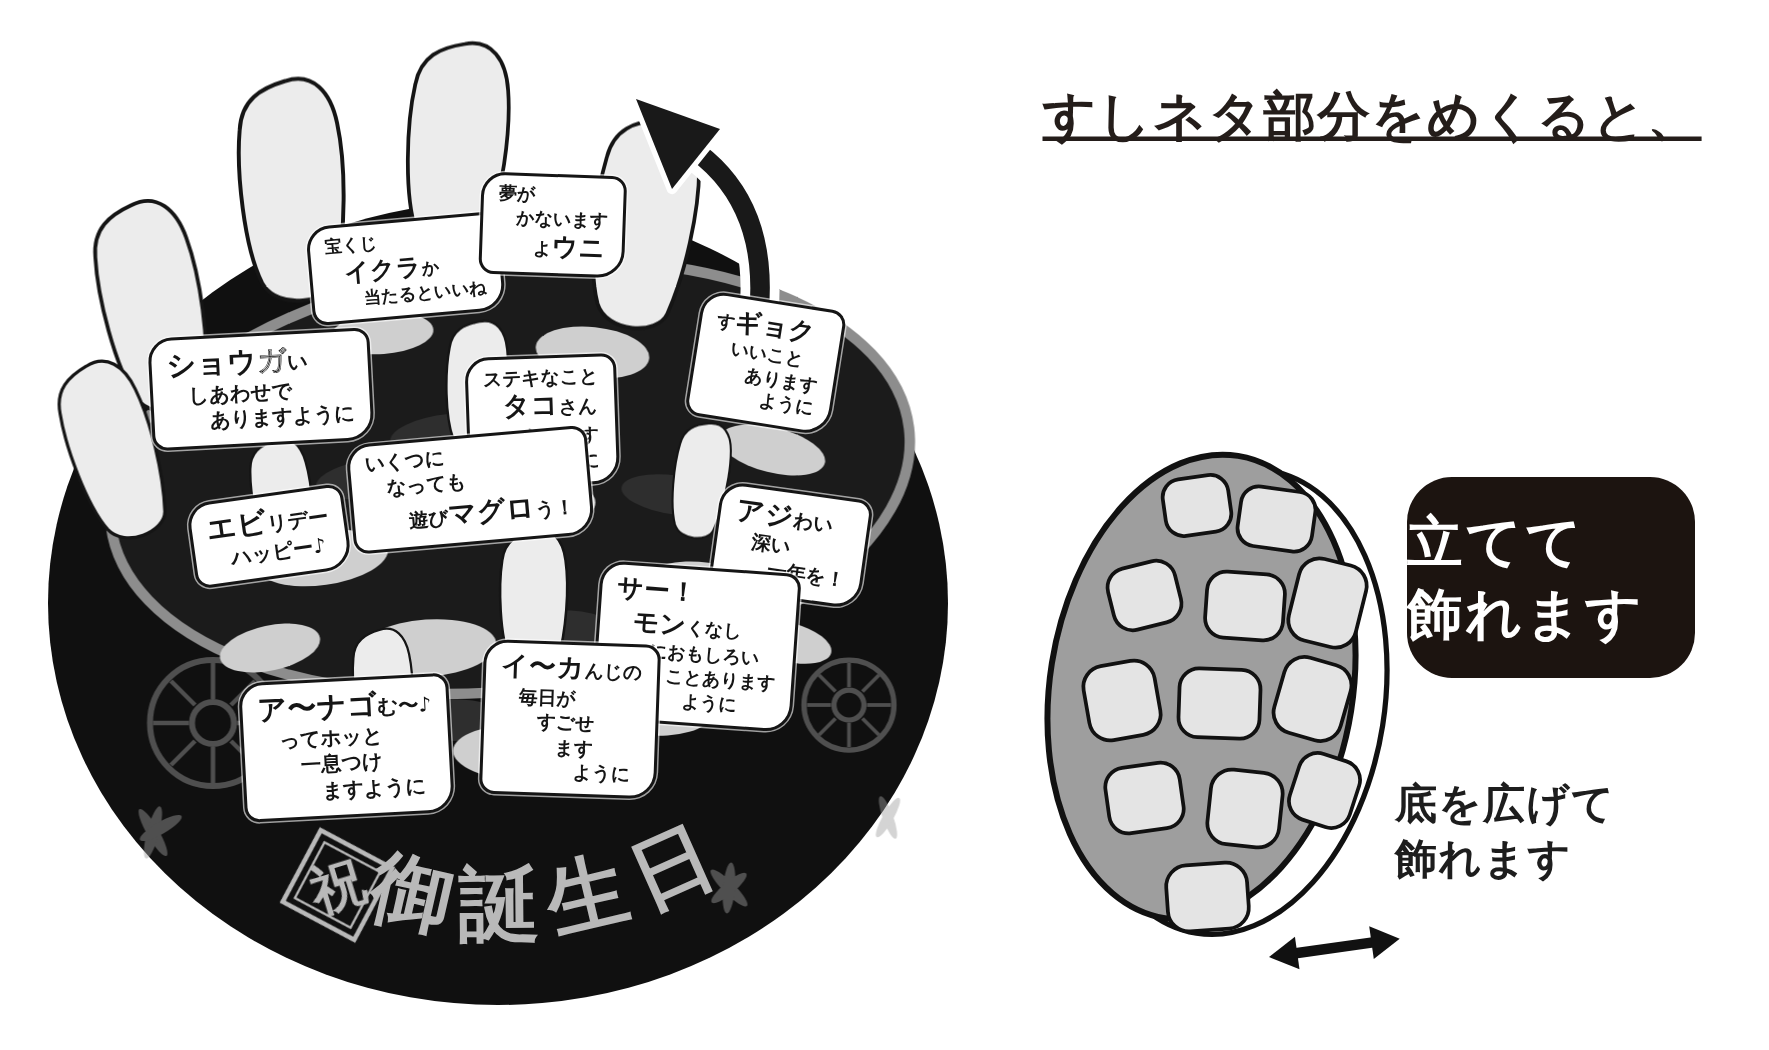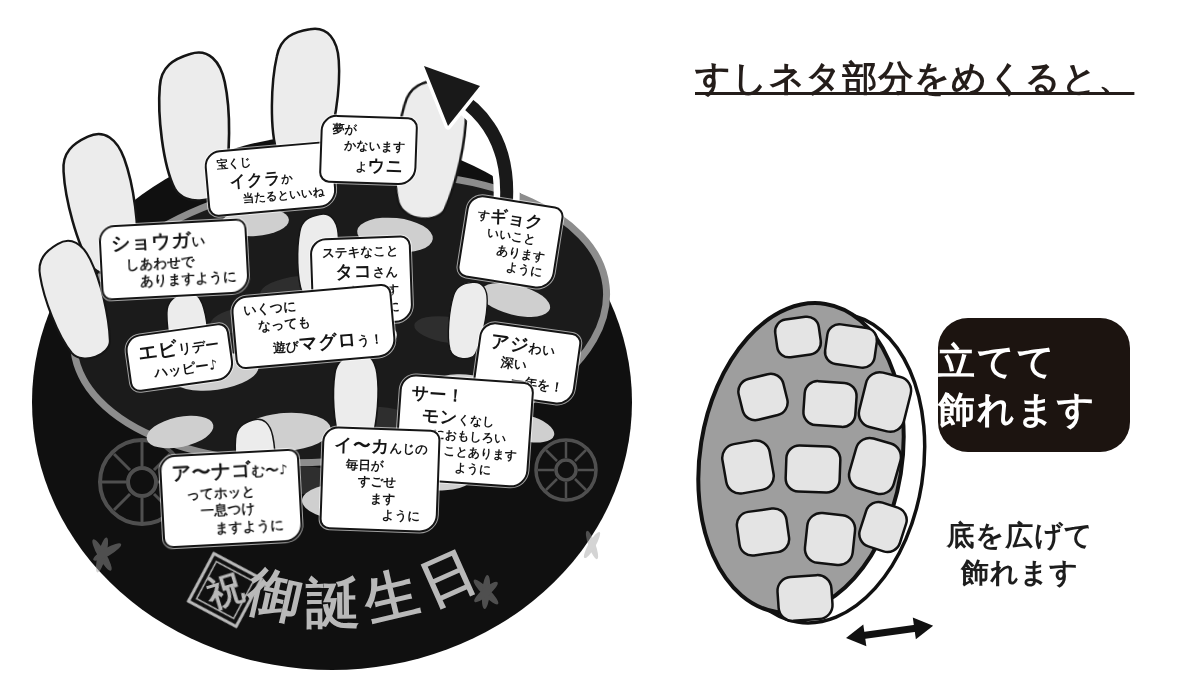--- a/index.html
+++ b/index.html
@@ -43,21 +43,21 @@
     line-height:49px; color:#241d1a;text-decoration:underline;
   }
   .stand-badge {
     position:absolute; left:938px; top:318px; width:192px; height:134px;
     background:#1c1410; border-radius:30px; color:#ffffff;
     text-align:left; font-size:37px; font-weight:700; letter-spacing:2px;
     line-height:48px; padding-top:20px;
   }
   .stand-note {
     position:absolute; left:930px; top:517px; width:180px;
-    text-align:center; font-size:28px; font-weight:600; letter-spacing:1px;
+    font-size:28px; font-weight:600; letter-spacing:1px;
     line-height:37px; color:#1d1d1d;
   }
   .stand-svg { position:absolute; left:688px; top:290px; }
 </style>
 </head>
 <body>
 
 <div class="stage">
 
   <div class="tub-wrap">

